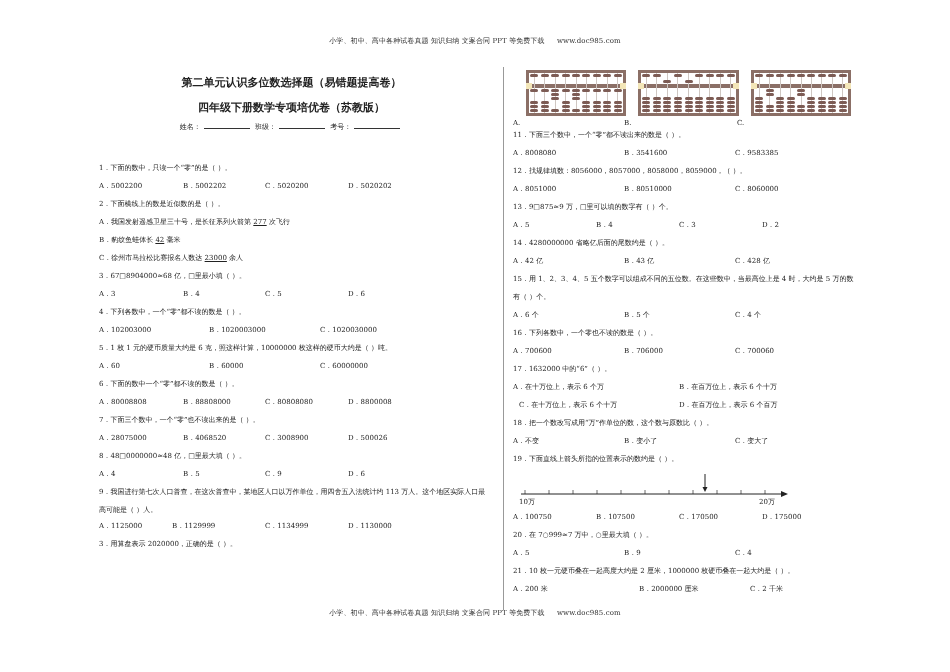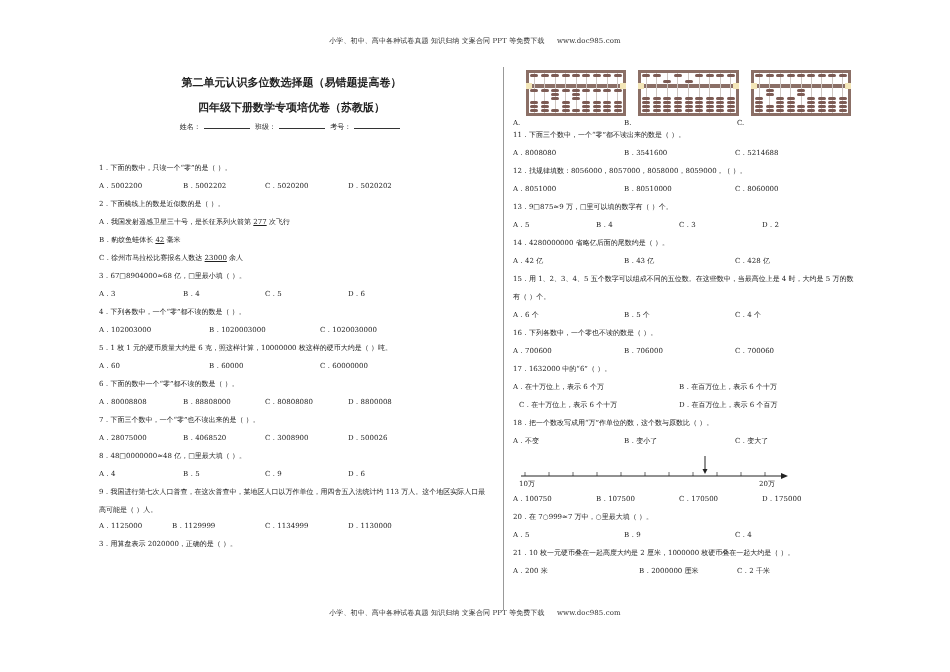--- a/index.html
+++ b/index.html
@@ -312,21 +312,21 @@
         <div class="bead" style="left: 84.7778px; top: 32px;"></div>
         <div class="bead" style="left: 84.7778px; top: 36px;"></div>
       </div>
     <span class="alabel" style="left:224px">C.</span>
   </div>
 
   <div class="q">11．下面三个数中，一个“零”都不读出来的数是（    ）。</div>
   <div class="opts">
     <span class="o" style="left:0">A．8008080</span>
     <span class="o" style="left:111px">B．3541600</span>
-    <span class="o" style="left:222px">C．5214688</span>
+    <span class="o" style="left:222px">C．9583385</span>
   </div>
 
   <div class="q">12．找规律填数：8056000，8057000，8058000，8059000，（    ）。</div>
   <div class="opts">
     <span class="o" style="left:0">A．8051000</span>
     <span class="o" style="left:111px">B．80510000</span>
     <span class="o" style="left:222px">C．8060000</span>
   </div>
 
   <div class="q">13．9□875≈9 万，□里可以填的数字有（    ）个。</div>
@@ -369,20 +369,21 @@
     <span class="o" style="left:166px">D．在百万位上，表示 6 个百万</span>
   </div>
 
   <div class="q">18．把一个数改写成用“万”作单位的数，这个数与原数比（    ）。</div>
   <div class="opts">
     <span class="o" style="left:0">A．不变</span>
     <span class="o" style="left:111px">B．变小了</span>
     <span class="o" style="left:222px">C．变大了</span>
   </div>
 
+  <div class="q">19．下面直线上箭头所指的位置表示的数约是（    ）。</div>
   <div class="numline">
     <svg width="290" height="40">
       <g id="nl-ticks">
           <line x1="12" x2="12" y1="22" y2="26" stroke="#444" stroke-width="0.8"></line>
           <line x1="36" x2="36" y1="22" y2="26" stroke="#444" stroke-width="0.8"></line>
           <line x1="60" x2="60" y1="22" y2="26" stroke="#444" stroke-width="0.8"></line>
           <line x1="84" x2="84" y1="22" y2="26" stroke="#444" stroke-width="0.8"></line>
           <line x1="108" x2="108" y1="22" y2="26" stroke="#444" stroke-width="0.8"></line>
           <line x1="132" x2="132" y1="22" y2="26" stroke="#444" stroke-width="0.8"></line>
           <line x1="156" x2="156" y1="22" y2="26" stroke="#444" stroke-width="0.8"></line>
@@ -410,20 +411,20 @@
   <div class="opts">
     <span class="o" style="left:0">A．5</span>
     <span class="o" style="left:111px">B．9</span>
     <span class="o" style="left:222px">C．4</span>
   </div>
 
   <div class="q">21．10 枚一元硬币叠在一起高度大约是 2 厘米，1000000 枚硬币叠在一起大约是（    ）。</div>
   <div class="opts">
     <span class="o" style="left:0">A．200 米</span>
     <span class="o" style="left:126px">B．2000000 厘米</span>
-    <span class="o" style="left:224px">C．2 千米</span>
+    <span class="o" style="left:237px">C．2 千米</span>
   </div>
 </div>
 
 <div class="ftr">
   <span>小学、初中、高中各种试卷真题  知识归纳  文案合同  PPT 等免费下载</span>
   <span class="url">www.doc985.com</span>
 </div>
 
 </body></html>

